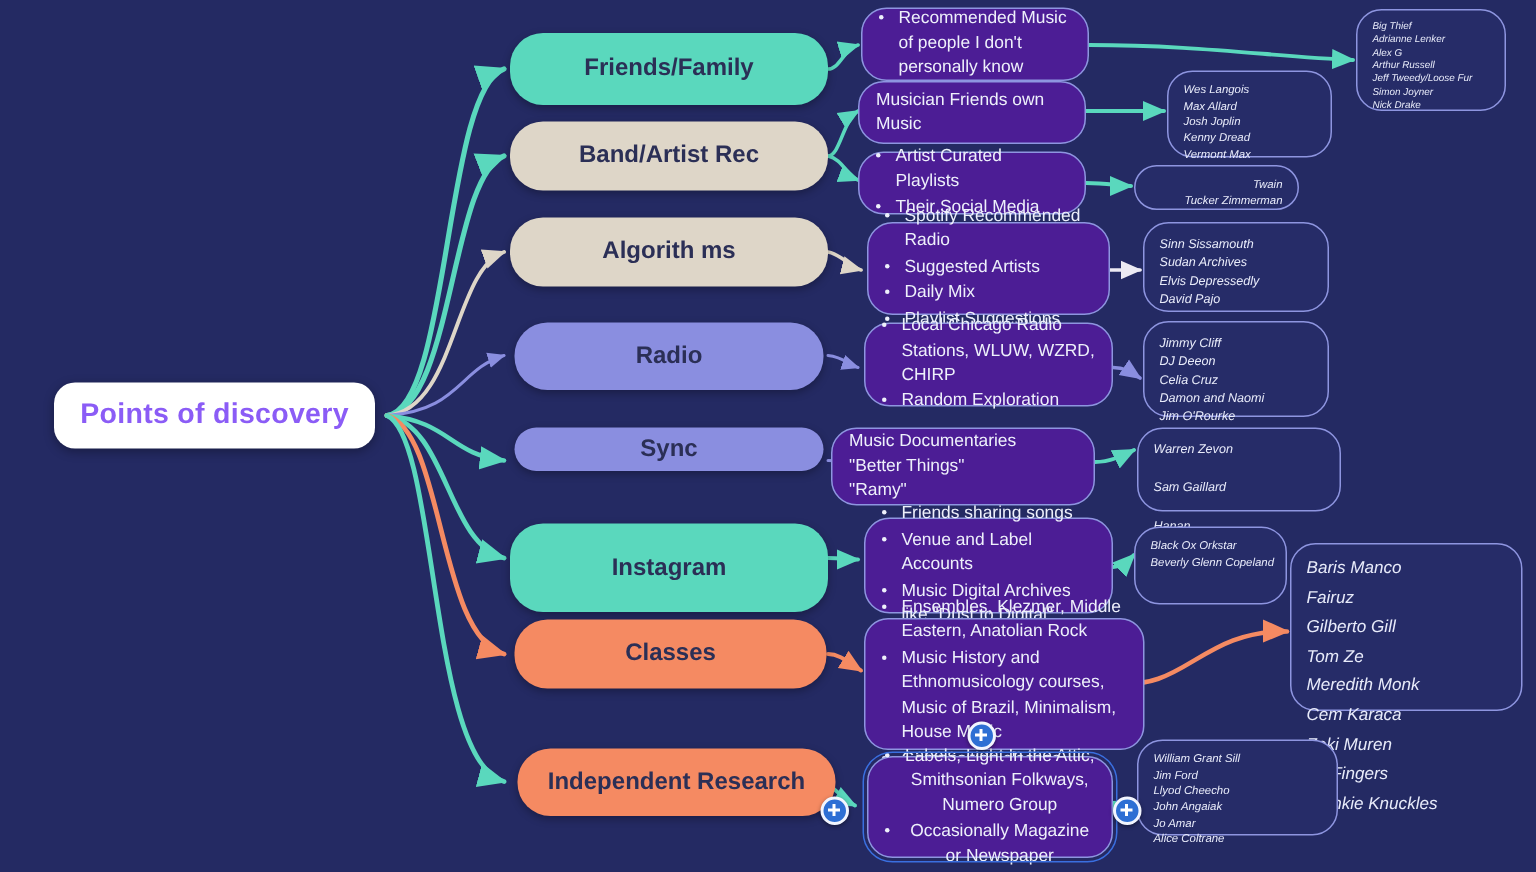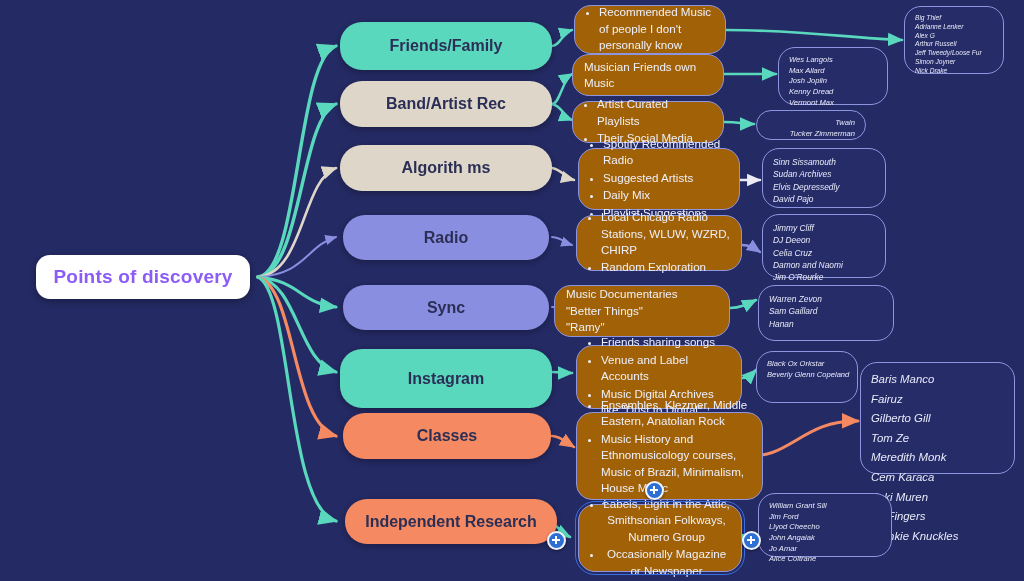--- a/index.html
+++ b/index.html
@@ -49,21 +49,21 @@
     z-index: 5;
     text-align: center;
     padding: 0 10px;
   }
 
   
   .detail-node {
     position: absolute;
     border: 1.6px solid #8e95e0;
     border-radius: 17px;
-    background: #a16207;
+    background: #4c1d95;
     color: #eef0fb;
     font-size: 11.6px;
     line-height: 1.42;
     padding: 8px 11px;
     display: flex;
     flex-direction: column;
     justify-content: center;
     z-index: 4;
   }
   .detail-node.selected {
@@ -182,21 +182,21 @@
   </div>
   <div class="cat-node" style="left:340px; top:81px; width:212px; height:46px; background:#ded6c8;">
     <span>Band/Artist Rec</span>
   </div>
   <div class="cat-node" style="left:340px; top:145px; width:212px; height:46px; background:#ded6c8;">
     <span>Algorith ms</span>
   </div>
   <div class="cat-node" style="left:343px; top:215px; width:206px; height:45px; background:#8a8ee0;">
     <span>Radio</span>
   </div>
-  <div class="cat-node" style="left:343px; top:285px; width:206px; height:45px; background:#8a8ee0;">
+  <div class="cat-node" style="left:343px; top:285px; width:206px; height:29px; background:#8a8ee0;">
     <span>Sync</span>
   </div>
   <div class="cat-node" style="left:340px; top:349px; width:212px; height:59px; background:#5ad8bd;">
     <span>Instagram</span>
   </div>
   <div class="cat-node" style="left:343px; top:413px; width:208px; height:46px; background:#f58a62;">
     <span>Classes</span>
   </div>
   <div class="cat-node" style="left:345px; top:499px; width:212px; height:45px; background:#f58a62;">
     <span>Independent Research</span>
@@ -295,21 +295,21 @@
   </div>
 
   <div class="artist-node med" style="left:762px; top:214px; width:124px; height:64px;">
     <p class="nm">Jimmy Cliff</p>
     <p class="nm">DJ Deeon</p>
     <p class="nm">Celia Cruz</p>
     <p class="nm">Damon and Naomi</p>
     <p class="nm">Jim O'Rourke</p>
   </div>
 
-  <div class="artist-node med" style="left:758px; top:285px; width:136px; height:56px;">
+  <div class="artist-node med" style="left:758px; top:285px; width:136px; height:56px;gap:13px;">
     <p class="nm">Warren Zevon</p>
     <p class="nm">Sam Gaillard</p>
     <p class="nm">Hanan</p>
   </div>
 
   <div class="artist-node small" style="left:756px; top:351px; width:102px; height:52px;">
     <p class="nm">Black Ox Orkstar</p>
     <p class="nm">Beverly Glenn Copeland</p>
   </div>
 

